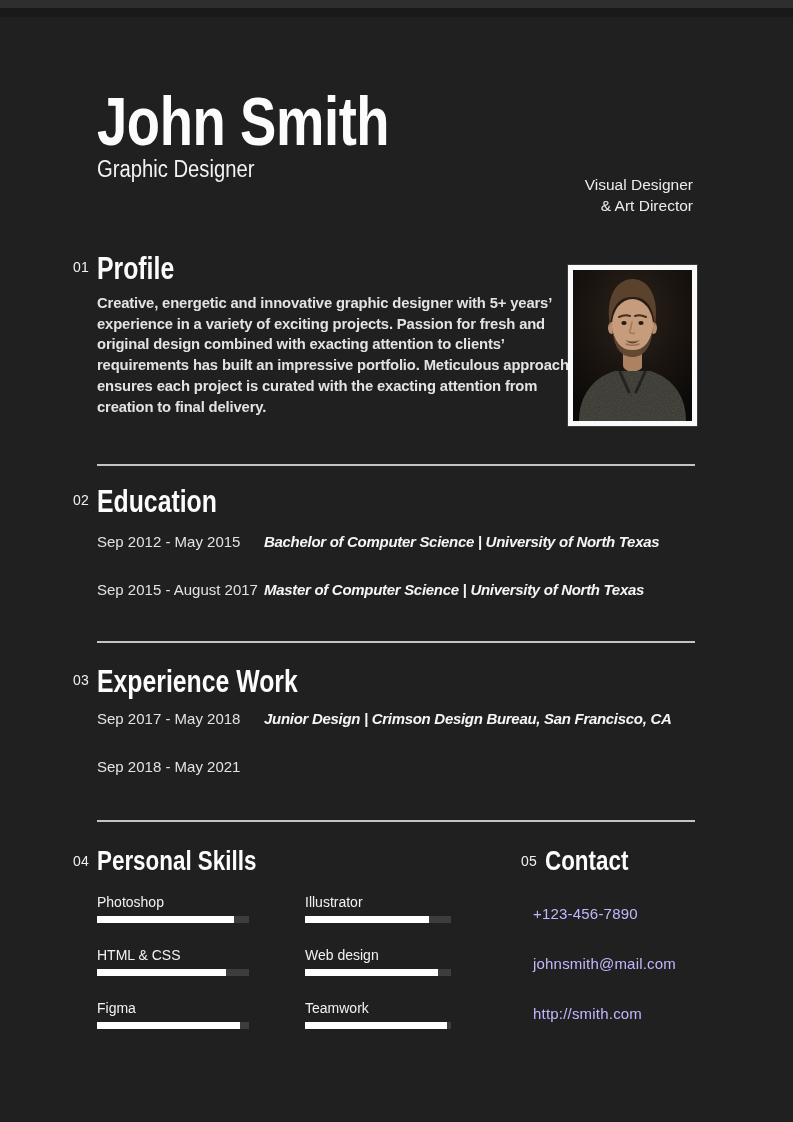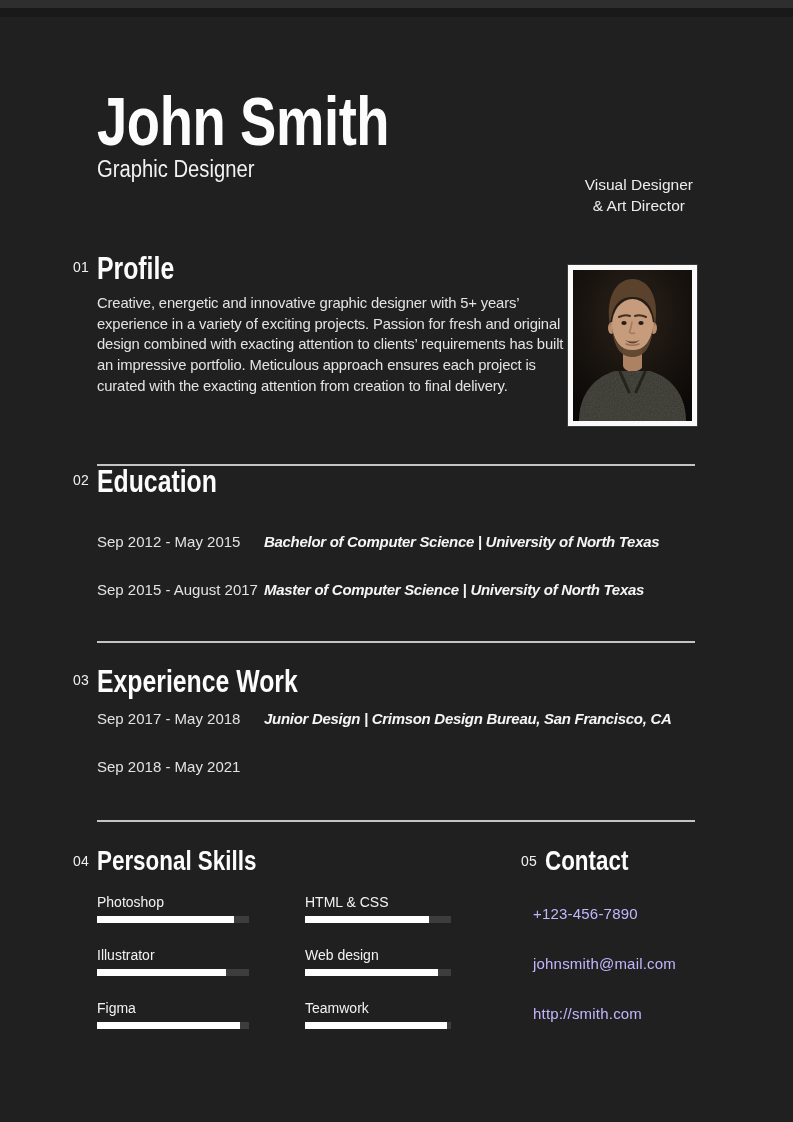--- a/index.html
+++ b/index.html
@@ -13,37 +13,37 @@
     position:absolute;left:97px;top:79px;margin:0;
     font-size:68px;line-height:68px;font-weight:bold;color:#fcfcfc;
     white-space:nowrap;transform:scaleX(0.80);transform-origin:0 0;letter-spacing:-0.5px;
   }
   .role{
     position:absolute;left:97px;top:150px;
     font-size:23px;line-height:23px;font-weight:400;color:#f2f2f2;
     white-space:nowrap;transform:scaleX(0.88);transform-origin:0 0;
   }
   .tagline{
-    position:absolute;right:100px;top:167px;text-align:center;
+    position:absolute;right:100px;top:167px;text-align:right;
     font-size:15.5px;line-height:20.5px;color:#ececec;
   }
   .sec-head{position:absolute;left:73px;display:flex;align-items:flex-start;}
   .sec-num{
     font-size:14px;line-height:14px;margin-top:7px;width:16px;flex:none;
     color:#f0f0f0;letter-spacing:0.3px;
   }
   .sec-title{
     font-weight:bold;color:#fcfcfc;margin-left:8px;white-space:nowrap;
     transform:scaleX(0.80);transform-origin:0 0;letter-spacing:0;
   }
   .t-lg{font-size:31px;line-height:31px;}
   .t-sm{font-size:28px;line-height:28px;}
   .profile-text{
     position:absolute;left:97px;top:285px;width:484px;margin:0;
-    font-size:14.8px;line-height:20.7px;color:#e3e3e3;letter-spacing:-0.15px;
+    font-size:14.8px;line-height:20.7px;color:#e3e3e3;letter-spacing:-0.15px;font-weight:bold;
   }
   .photo{
     position:absolute;left:568px;top:257px;width:119px;height:151px;
     border:5px solid #fafafa;box-shadow:0 0 0 1px rgba(255,255,255,0.12);
     background:#0c0a08;
   }
   .photo svg{display:block;}
   .divider{position:absolute;left:97px;width:598px;height:2px;background:#c4c4c4;}
   .row{
     position:absolute;left:97px;display:flex;white-space:nowrap;
@@ -116,21 +116,21 @@
       <ellipse cx="68" cy="53" rx="2.6" ry="1.9" fill="#241a12"></ellipse>
       <path d="M59,52 q-1.5,8 -2.5,10 q2,2.5 5,1" stroke="#a07a5b" stroke-width="1.5" fill="none" stroke-linecap="round"></path>
       <path d="M39,58 C41,78 48,87 59.5,87 C71,87 78,78 80,58 C77,73 71,80 59.5,80 C48,80 42,73 39,58 Z" fill="#5f4730" opacity="0.95"></path>
       <path d="M52,70 Q59.5,73 67,70 Q59.5,77 52,70 Z" fill="#5f4730"></path>
       <path d="M53,74 Q59.5,76.5 66,74" stroke="#9c6a53" stroke-width="1.4" fill="none" stroke-linecap="round"></path>
     </svg>
   </div>
 
   <div class="divider" style="top:456px"></div>
 
-  <div class="sec-head" style="top:458px">
+  <div class="sec-head" style="top:478px">
     <span class="sec-num">02</span>
     <span class="sec-title t-lg">Education</span>
   </div>
   <div class="row" style="top:524px">
     <span class="dates">Sep 2012 - May 2015</span>
     <span class="desc">Bachelor of Computer Science | University of North Texas</span>
   </div>
   <div class="row" style="top:572px">
     <span class="dates">Sep 2015 - August 2017</span>
     <span class="desc">Master of Computer Science | University of North Texas</span>
@@ -157,27 +157,27 @@
     <span class="sec-title t-sm">Personal Skills</span>
   </div>
   <div class="skills-grid">
     <div class="skill">
       <div class="skill-label">Photoshop</div>
       <div class="skill-bar">
         <div class="skill-fill" style="width: 90%;"></div>
       </div>
     </div>
     <div class="skill">
+      <div class="skill-label">Illustrator</div>
+      <div class="skill-bar">
+        <div class="skill-fill" style="width: 85%;"></div>
+      </div>
+    </div>
+    <div class="skill">
       <div class="skill-label">HTML &amp; CSS</div>
-      <div class="skill-bar">
-        <div class="skill-fill" style="width: 85%;"></div>
-      </div>
-    </div>
-    <div class="skill">
-      <div class="skill-label">Illustrator</div>
       <div class="skill-bar">
         <div class="skill-fill" style="width: 85%;"></div>
       </div>
     </div>
     <div class="skill">
       <div class="skill-label">Web design</div>
       <div class="skill-bar">
         <div class="skill-fill" style="width: 91%;"></div>
       </div>
     </div>

